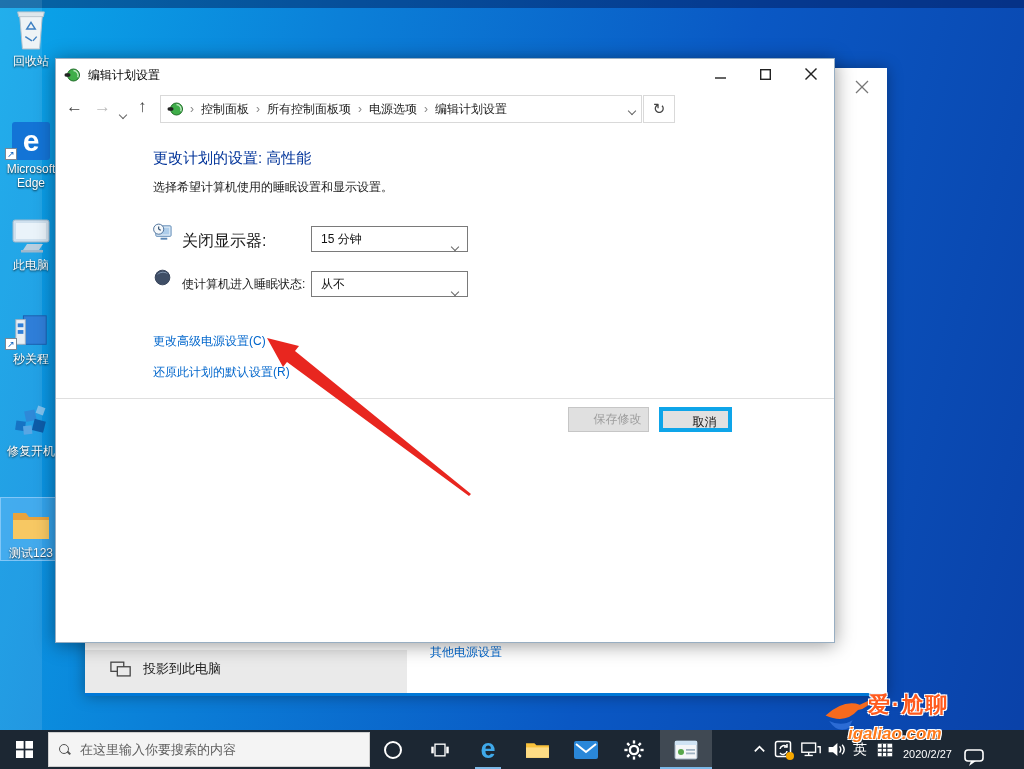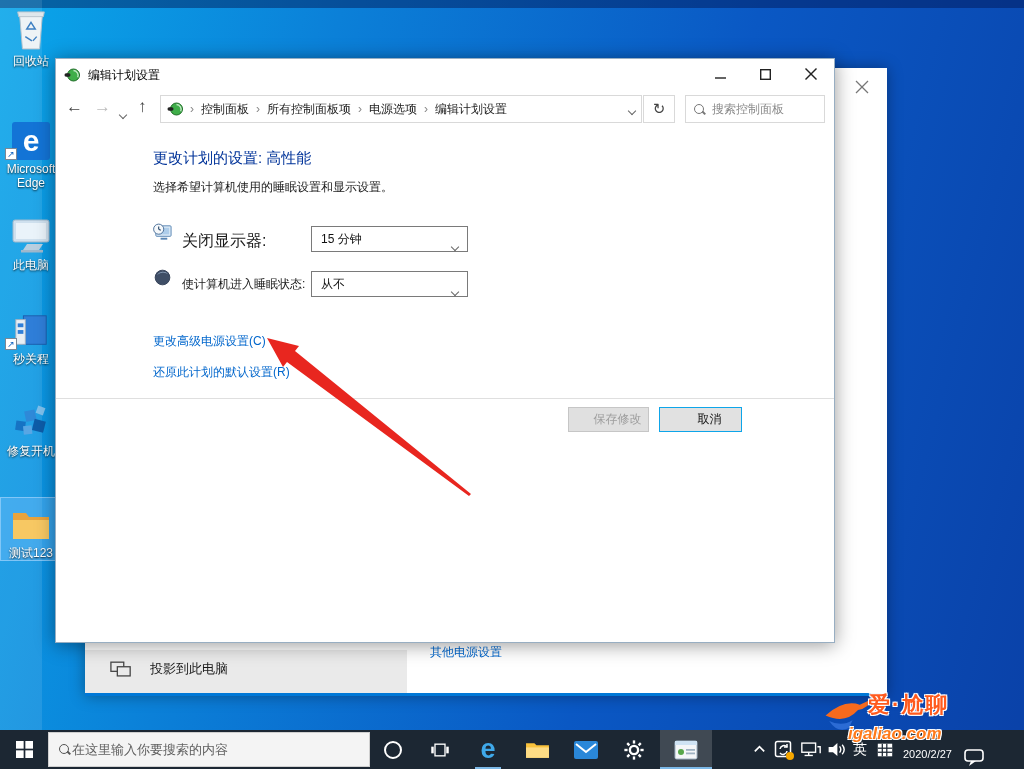--- a/index.html
+++ b/index.html
@@ -22,21 +22,21 @@
     border:1px solid #7b8794; font-size:9px; line-height:10px; color:#1565c0; text-align:center; }
   .edge-tile { width:38px; height:38px; background:#1374d6; border-radius:3px; color:#fff;
     font-weight:bold; font-size:30px; line-height:38px; }
 
   
   .win-behind { position:absolute; left:85px; top:68px; width:802px; height:628px;
     background:#fff; box-shadow:0 0 14px rgba(0,0,0,.35); z-index:5; }
   .wb-close { position:absolute; right:14px; top:8px; width:22px; height:22px;
     display:flex; align-items:center; justify-content:center; }
   .wb-gray { position:absolute; left:0; top:582px; width:322px; height:43px; background:#eaeaea; }
-  .wb-proj { position:absolute; left:25px; top:592px; display:flex; align-items:center; gap:18px; }
+  .wb-proj { position:absolute; left:25px; top:592px; display:flex; align-items:center; gap:11px; }
   .wb-proj .txt { font-size:13px; color:#1a1a1a; }
   .wb-otherlink { position:absolute; left:345px; top:576px; font-size:12px; color:#0066cc; }
   .wb-accent { position:absolute; left:0; top:625px; width:100%; height:3px; background:#0078d7; }
 
   
   .win { position:absolute; left:55px; top:58px; width:780px; height:585px; background:#fff;
     border:1px solid #98aec2; box-shadow:0 2px 18px rgba(0,0,0,.4); z-index:10; }
   .titlebar { position:relative; height:32px; }
   .title-ic { position:absolute; left:8px; top:8px; }
   .title-tx { position:absolute; left:32px; top:0; line-height:32px; font-size:12px; color:#000; }
@@ -75,31 +75,31 @@
   .sel2 { top:212px;text-align:right; }
   .select { position:absolute; left:255px; width:157px; height:26px; border:1px solid #7a7a7a;
     background:#fff; display:flex; align-items:center; padding:0 24px 0 9px; }
   .select .val { font-size:12px; color:#111; }
   .select .car { position:absolute; right:9px; top:9px; }
   .linkA { position:absolute; left:97px; top:274px; font-size:12px; color:#0066cc; }
   .linkB { position:absolute; left:97px; top:305px; font-size:12px; color:#0066cc; }
   .divider { position:absolute; left:0; top:339px; width:100%; height:1px; background:#dfdfdf; }
   .btn { position:absolute; top:348px; height:25px; font-size:12px; text-align:center; line-height:23px;padding-left:18px; }
   .btn-save { left:512px; width:81px; background:#e0e0e0; border:1px solid #c6c6c6; color:#9e9e9e; }
-  .btn-cancel { left:603px; width:83px; background:#e1e1e1; border:1px solid #0ea5e9; color:#111; }
+  .btn-cancel { left:603px; width:73px; background:#e1e1e1; border:4px solid #0ea5e9; color:#111; }
 
   
   .arrow-overlay { position:absolute; left:0; top:0; width:1024px; height:769px; z-index:30; pointer-events:none; }
 
   
   .taskbar { position:absolute; left:0; top:730px; width:1024px; height:39px; background:#1c2733; z-index:40; }
   .tb-item { position:absolute; top:0; height:39px; display:flex; align-items:center; justify-content:center; }
   .tb-start { left:0; width:48px; }
   .tb-search { left:48px; top:2px; width:322px; height:35px; background:#f4f4f4;
-    border:1px solid #cfcfcf; display:flex; align-items:center; padding:0 10px; gap:2px; }
+    border:1px solid #cfcfcf; display:flex; align-items:center; padding:0 10px; gap:10px; }
   .tb-search .mag::before { border-color:#555; } .tb-search .mag::after { background:#555; }
   .tb-search input { border:0; outline:0; background:transparent; width:100%; font-size:13px; color:#333;
     font-family:"Liberation Sans",sans-serif; }
   .tb-search input::placeholder { color:#5f5f5f; opacity:1; }
   .cortana { width:18px; height:18px; border:2px solid #fff; border-radius:50%; }
   .tb-edge { font-size:27px; font-weight:bold; color:#3fa9ea; line-height:39px; }
   .underline { position:absolute; bottom:0; height:2px; background:#7cb9e8; }
   .tb-active { background:rgba(255,255,255,.16); }
   .tb-lang { color:#fff; font-size:14px; }
   .tb-date { position:absolute; left:903px; top:18px; color:#fff; font-size:11px; }
@@ -249,24 +249,20 @@
         <span class="crumb">控制面板</span>
         <span class="crumb-sep">›</span>
         <span class="crumb">所有控制面板项</span>
         <span class="crumb-sep">›</span>
         <span class="crumb">电源选项</span>
         <span class="crumb-sep">›</span>
         <span class="crumb">编辑计划设置</span>
         <span class="crumb-caret"><span class="chev-dn"></span></span>
       </div>
       <div class="refreshbox">↻</div>
-      <div class="searchbox">
-        <span class="mag"></span>
-        <input placeholder="搜索控制面板" style="">
-      </div>
     </div>
 
     <div class="heading">更改计划的设置: 高性能</div>
     <div class="subtitle">选择希望计算机使用的睡眠设置和显示设置。</div>
 
     <span class="setrow-ic1">
       <svg viewBox="0 0 22 22" width="21" height="21">
           <rect x="4" y="4" width="16" height="11" rx="1" fill="#dceaf7" stroke="#5b87b5"></rect>
           <rect x="6" y="6" width="12" height="7" fill="#aecdea"></rect>
           <rect x="9" y="16.5" width="7" height="2" fill="#5b87b5"></rect>

